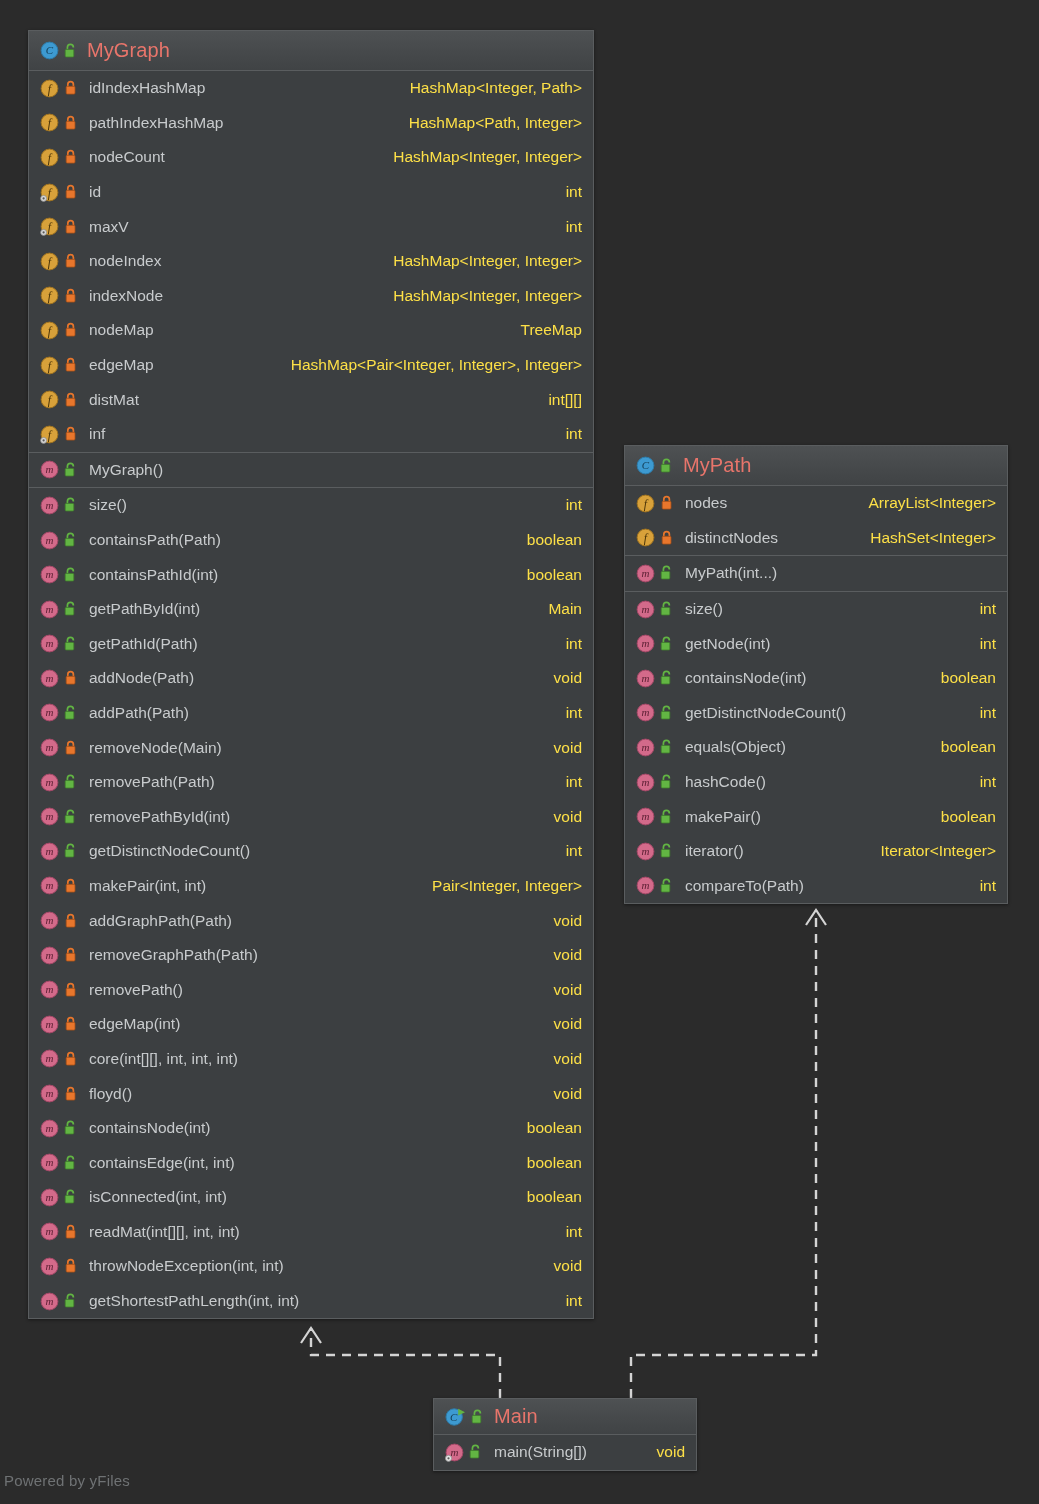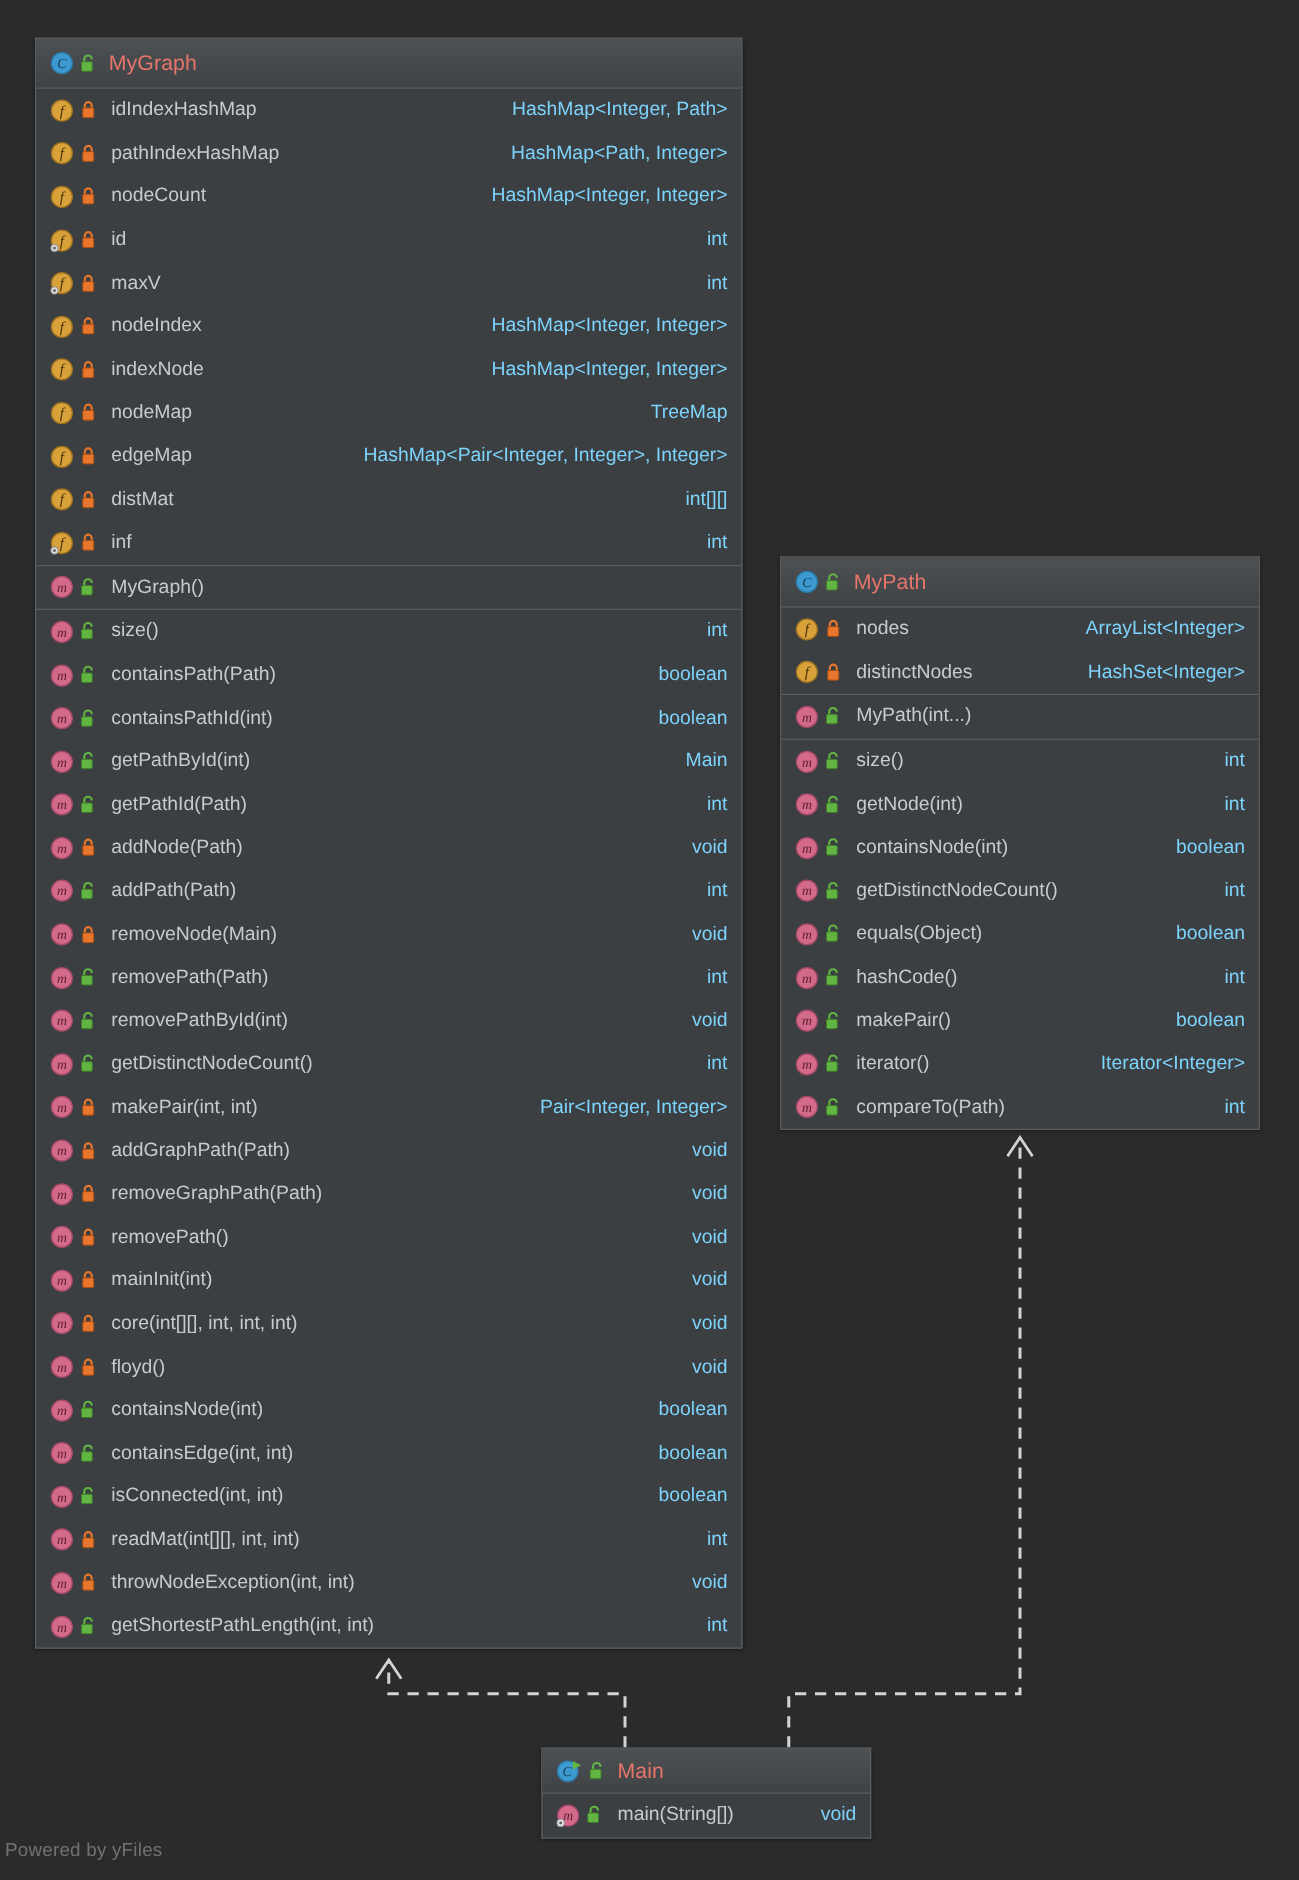--- a/index.html
+++ b/index.html
@@ -37,21 +37,21 @@
     display: flex;
     align-items: center;
     padding-left: 11px;
     background: linear-gradient(to bottom, #4e5153 0%, #46494b 55%, #404345 100%);
     border-bottom: 1px solid #5a5d5f;
     box-sizing: border-box;
   }
   .uml-header.small { height: 36px; }
   .uml-title {
     color: #e8756b;
-    font-size: 17px;
+    font-size: 20px;
     margin-left: 9px;
     letter-spacing: 0.1px;
     text-align: right;
   }
   .uml-section {
     border-bottom: 1px solid #5a5d5f;
   }
   .uml-section:last-child { border-bottom: none; }
 
   .uml-row {
@@ -63,21 +63,21 @@
     color: #c8cbcd;
     font-size: 15.5px;
   }
   .uml-row .rname {
     white-space: nowrap;
     margin-left: 11px;
   }
   .uml-row .rspacer { flex: 1 1 auto; min-width: 8px; }
   .uml-row .rtype {
     white-space: nowrap;
-    color: #7dd3fc;
+    color: #fde047;
   }
 
   
   .ic {
     flex: 0 0 auto;
     display: inline-block;
     position: relative;
   }
   .ic svg { display: block; }
 
@@ -663,21 +663,21 @@
                 <text x="9.5" y="13.4" text-anchor="middle" font-family="Liberation Serif, serif" font-size="11" font-style="italic" fill="#5a1e32">m</text>
               </svg>
             </span>
             <span class="ic lock">
               <svg width="14" height="16" viewBox="0 0 14 16">
                 <path d="M3.8 6.6 V4.5 a2.8 2.8 0 0 1 5.6 0 V6.6" fill="none" stroke="#e8762c" stroke-width="1.7"></path>
                 <rect x="2.2" y="6.3" width="8.8" height="7.8" rx="1.1" fill="#e8762c" stroke="#a64f17" stroke-width="0.8"></rect>
               </svg>
             </span>
           </span>
-          <span class="rname">mainInit(int)</span>
+          <span class="rname">edgeMap(int)</span>
           <span class="rspacer"></span>
           <span class="rtype">void</span>
         </div>
         <div class="uml-row">
           <span class="icon-pair">
             <span class="ic">
               <svg width="19" height="19" viewBox="0 0 19 19">
                 <circle cx="9.5" cy="9.5" r="8.4" fill="#d36a8a" stroke="#a34867" stroke-width="1"></circle>
                 <text x="9.5" y="13.4" text-anchor="middle" font-family="Liberation Serif, serif" font-size="11" font-style="italic" fill="#5a1e32">m</text>
               </svg>

